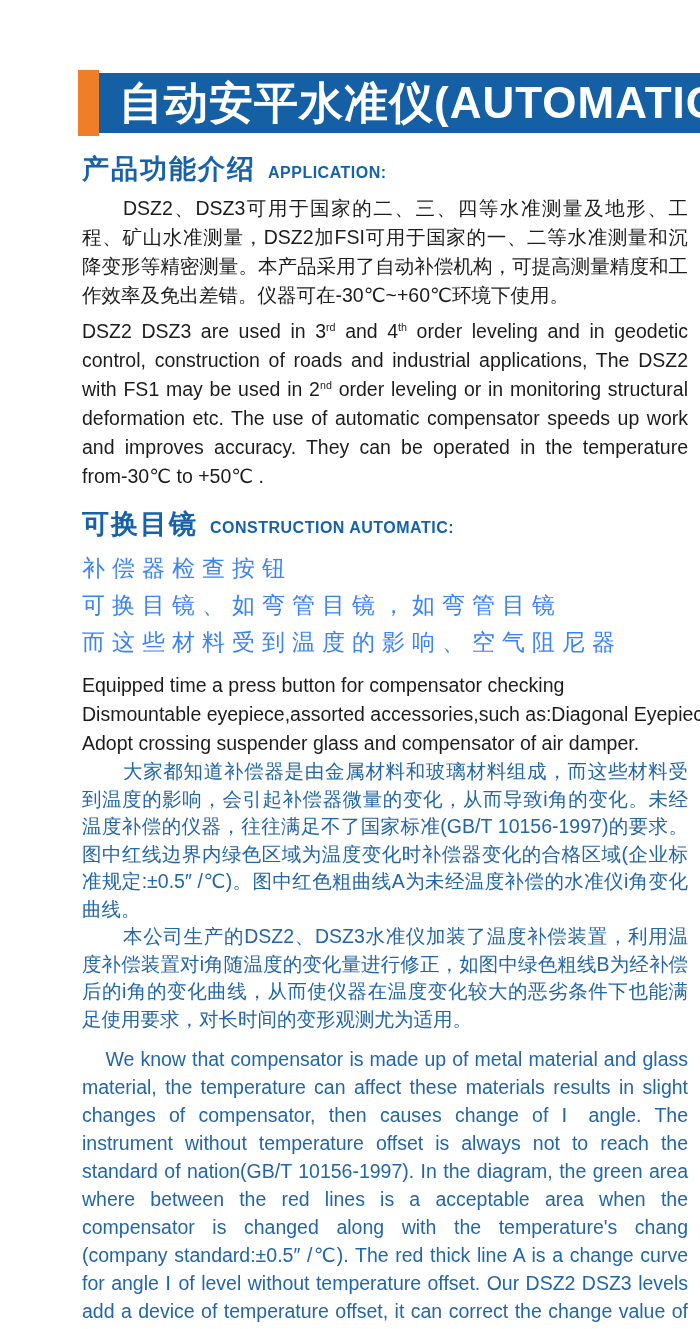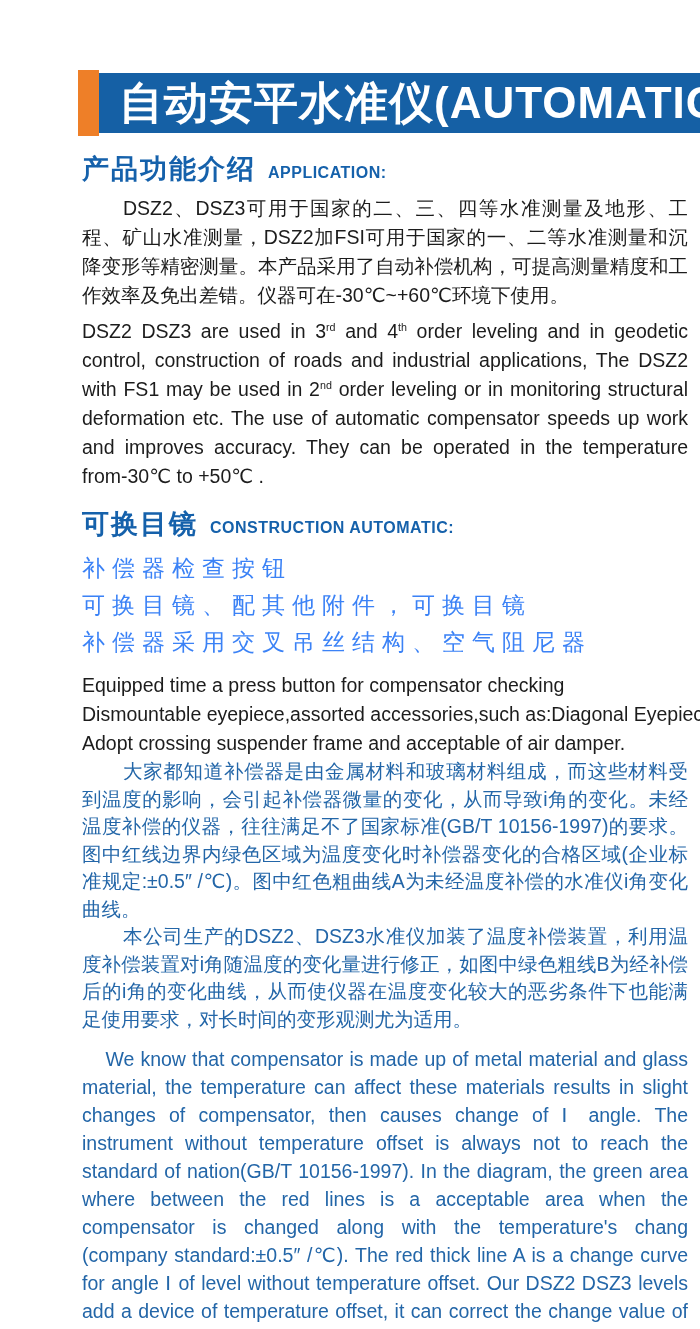--- a/index.html
+++ b/index.html
@@ -139,28 +139,28 @@
 
     <p class="para">DSZ2 DSZ3 are used in 3<sup>rd</sup> and 4<sup>th</sup> order leveling and in geodetic control, construction of roads and industrial applications, The DSZ2 with FS1 may be used in 2<sup>nd</sup> order leveling or in monitoring structural deformation etc. The use of automatic compensator speeds up work and improves accuracy. They can be operated in the temperature from-30℃ to +50℃ .</p>
 
     <div class="section-heading">
       <span class="h-zh">可换目镜</span>
       <span class="h-en">CONSTRUCTION AUTOMATIC:</span>
     </div>
 
     <div class="features-zh">
       <div class="feature-line-zh">补偿器检查按钮</div>
-      <div class="feature-line-zh">可换目镜、配其他附件，可换目镜</div>
-      <div class="feature-line-zh">补偿器采用交叉吊丝结构、空气阻尼器</div>
+      <div class="feature-line-zh">可换目镜、如弯管目镜，如弯管目镜</div>
+      <div class="feature-line-zh">而这些材料受到温度的影响、空气阻尼器</div>
     </div>
 
     <div class="features-en">
       <div class="feature-line-en">Equipped time a press button for compensator checking</div>
       <div class="feature-line-en">Dismountable eyepiece,assorted accessories,such as:Diagonal Eyepieces</div>
-      <div class="feature-line-en">Adopt crossing suspender frame and acceptable of air damper.</div>
+      <div class="feature-line-en">Adopt crossing suspender glass and compensator of air damper.</div>
     </div>
 
     <div class="blue-zh">
       <p class="para-blue-zh">大家都知道补偿器是由金属材料和玻璃材料组成，而这些材料受到温度的影响，会引起补偿器微量的变化，从而导致i角的变化。未经温度补偿的仪器，往往满足不了国家标准(GB/T 10156-1997)的要求。图中红线边界内绿色区域为温度变化时补偿器变化的合格区域(企业标准规定:±0.5″ /℃)。图中红色粗曲线A为未经温度补偿的水准仪i角变化曲线。</p>
       <p class="para-blue-zh">本公司生产的DSZ2、DSZ3水准仪加装了温度补偿装置，利用温度补偿装置对i角随温度的变化量进行修正，如图中绿色粗线B为经补偿后的i角的变化曲线，从而使仪器在温度变化较大的恶劣条件下也能满足使用要求，对长时间的变形观测尤为适用。</p>
     </div>
 
     <p class="para-blue-en">We know that compensator is made up of metal material and glass material, the temperature can affect these materials results in slight changes of compensator, then causes change of Ⅰ angle. The instrument without temperature offset is always not to reach the standard of nation(GB/T 10156-1997). In the diagram, the green area where between the red lines is a acceptable area when the compensator is changed along with the temperature's chang (company standard:±0.5″ /℃). The red thick line A is a change curve for angle Ⅰ of level without temperature offset. Our DSZ2 DSZ3 levels add a device of temperature offset, it can correct the change value of angle Ⅰ when changing the temperature. The green thick line B is a change curve observation at a long time. for angle Ⅰ after offset, the instrument can be good work in the mal-conditions of larger temperature change, especially apply to transformation observation at a long time.</p>
 
   </div>

